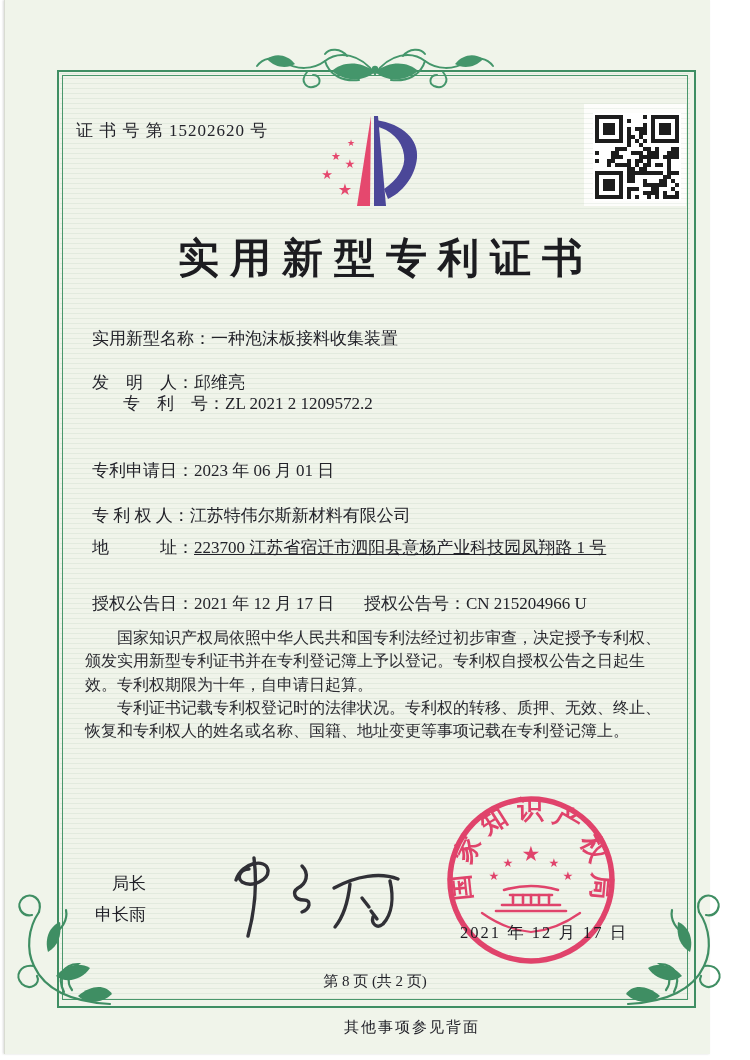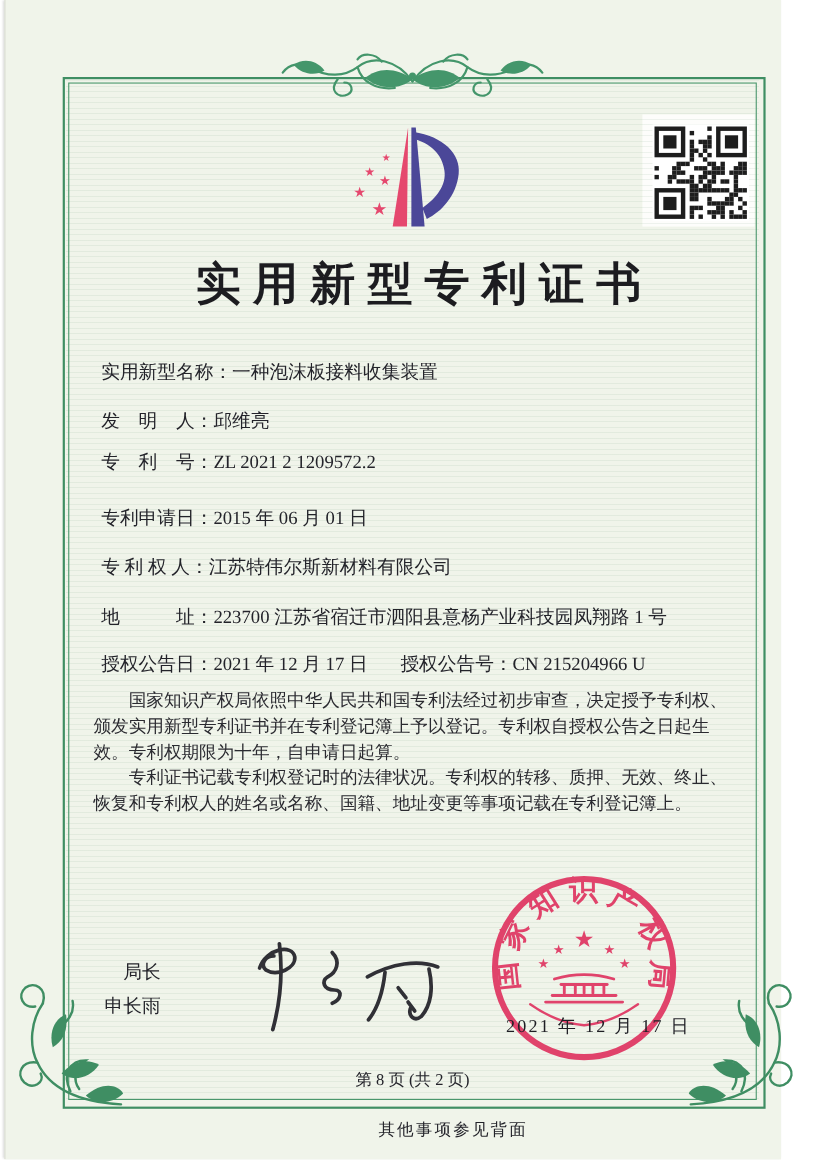--- a/index.html
+++ b/index.html
@@ -205,39 +205,40 @@
         <rect x="10" y="10" width="12" height="12" fill="#1d1d1d"></rect>
         <rect x="58" y="2" width="28" height="28" fill="#1d1d1d"></rect>
         <rect x="62" y="6" width="20" height="20" fill="#ffffff"></rect>
         <rect x="66" y="10" width="12" height="12" fill="#1d1d1d"></rect>
         <rect x="2" y="58" width="28" height="28" fill="#1d1d1d"></rect>
         <rect x="6" y="62" width="20" height="20" fill="#ffffff"></rect>
         <rect x="10" y="66" width="12" height="12" fill="#1d1d1d"></rect>
       </g>
   </svg>
 
+  <div class="abs" id="cert-no">证 书 号 第 15202620 号</div>
 
   <div class="abs" id="doc-title">实用新型专利证书</div>
 
   <div class="abs field-row" style="top:327px;">
     <span class="lbl">实用新型名称：</span><span>一种泡沫板接料收集装置</span>
   </div>
   <div class="abs field-row" style="top:371px;">
     <span class="lbl">发　明　人：</span><span>邱维亮</span>
   </div>
-  <div class="abs field-row" style="top:408px;">
+  <div class="abs field-row" style="top:392px;margin-left:31px;">
     <span class="lbl">专　利　号：</span><span>ZL 2021 2 1209572.2</span>
   </div>
   <div class="abs field-row" style="top:459px;">
-    <span class="lbl">专利申请日：</span><span>2015 年 06 月 01 日</span>
+    <span class="lbl">专利申请日：</span><span>2023 年 06 月 01 日</span>
   </div>
   <div class="abs field-row" style="top:504px;">
     <span class="lbl">专 利 权 人：</span><span>江苏特伟尔斯新材料有限公司</span>
   </div>
-  <div class="abs field-row" style="top:549px;">
+  <div class="abs field-row" style="top:536px;text-decoration:underline;">
     <span class="lbl">地　　　址：</span><span>223700 江苏省宿迁市泗阳县意杨产业科技园凤翔路 1 号</span>
   </div>
 
   <div class="abs field-row" id="row-grant" style="top:592px;">
     <span><span>授权公告日：</span><span>2021 年 12 月 17 日</span></span>
     <span class="pair2"><span>授权公告号：</span><span>CN 215204966 U</span></span>
   </div>
 
   <div class="abs" id="paragraphs">
     <p>国家知识产权局依照中华人民共和国专利法经过初步审查，决定授予专利权、颁发实用新型专利证书并在专利登记簿上予以登记。专利权自授权公告之日起生效。专利权期限为十年，自申请日起算。</p>

